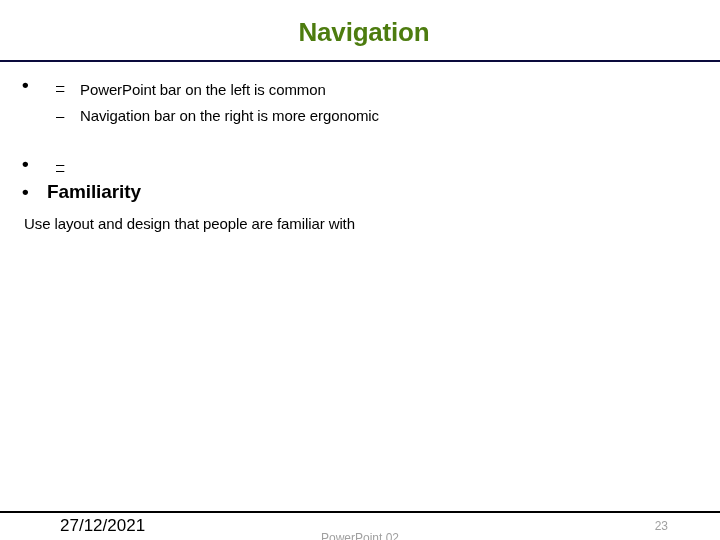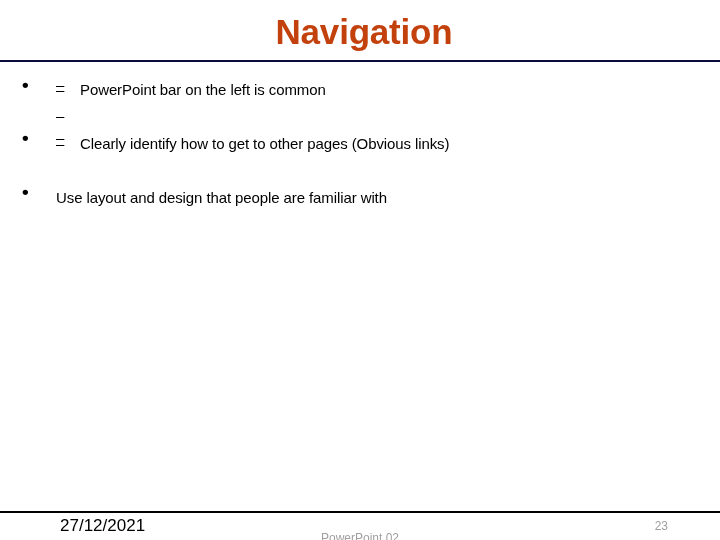--- a/index.html
+++ b/index.html
@@ -20,23 +20,23 @@
 
   
   .title-block {
     position: absolute;
     left: 0;
     top: 14px;
     width: 720px;
     text-align: center;
   }
   .slide-title {
-    font-size: 35px;
+    font-size: 26px;
     font-weight: bold;
-    color: #c2410c;
+    color: #4d7c0f;
     line-height: 36px;
     letter-spacing: -0.2px;
     white-space: nowrap;
     padding-left: 8px;
   }
   .title-rule {
     position: absolute;
     left: 0;
     top: 60px;
     width: 720px;
@@ -83,21 +83,21 @@
   }
   .lvl2 .marker {
     position: absolute;
     left: 56px;
     top: 0;
     font-size: 15px;
     line-height: 26px;
     color: #000000;
   }
   .lvl2.no-marker {
-    padding-left: 56px;
+    padding-left: 24px;
   }
 
   .gap-section { height: 22px; }
   .pad-top-1 { padding-top: 5px; }
   .pad-top-2 { padding-top: 6px; }
 
   
   .footer-rule {
     position: absolute;
     left: 0;
@@ -161,43 +161,44 @@
       </div>
       <div class="lvl2 pad-top-1">
         <span class="marker">–</span>
       </div>
       <div class="lvl2">
         <span class="marker">–</span>
         <span>PowerPoint bar on the left is common</span>
       </div>
       <div class="lvl2">
         <span class="marker">–</span>
+        <span>Navigation bar on the right is more ergonomic</span>
       </div>
     </div>
 
     <div class="gap-section"></div>
 
     <div class="section">
       <div class="lvl1">
         <span class="marker">•</span>
       </div>
       <div class="lvl2 pad-top-2">
         <span class="marker">–</span>
       </div>
       <div class="lvl2">
         <span class="marker">–</span>
-        <span>Clearly identify how to get to other pages (Obvious links)</span>
       </div>
     </div>
 
     <div class="gap-section"></div>
 
     <div class="section">
       <div class="lvl1">
         <span class="marker">•</span>
+        <span>Familiarity</span>
       </div>
       <div class="lvl2 no-marker pad-top-2">
         <span>Use layout and design that people are familiar with</span>
       </div>
     </div>
 
   </div>
 
   <div class="footer-rule"></div>
   <div class="footer">

